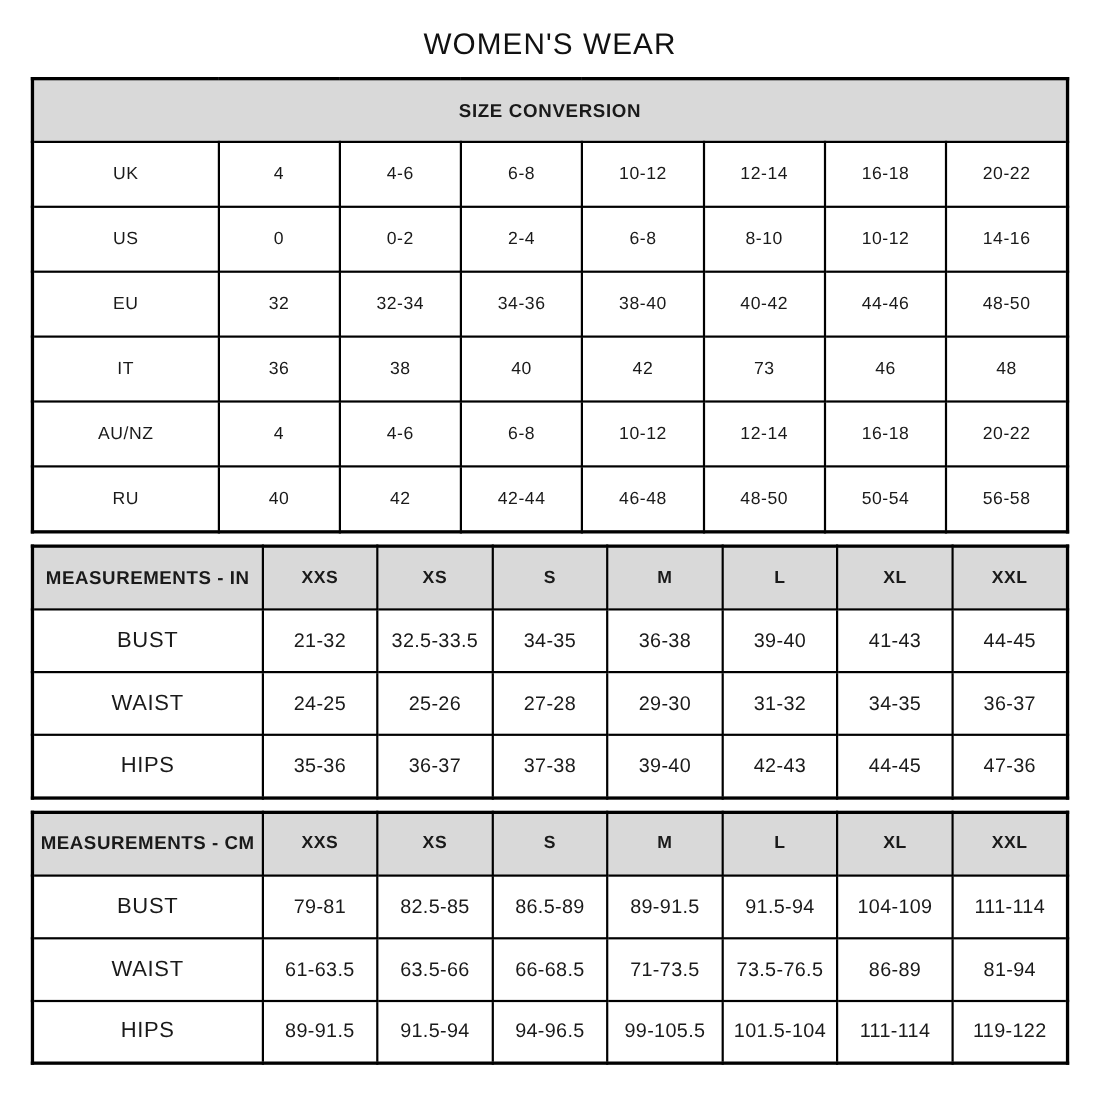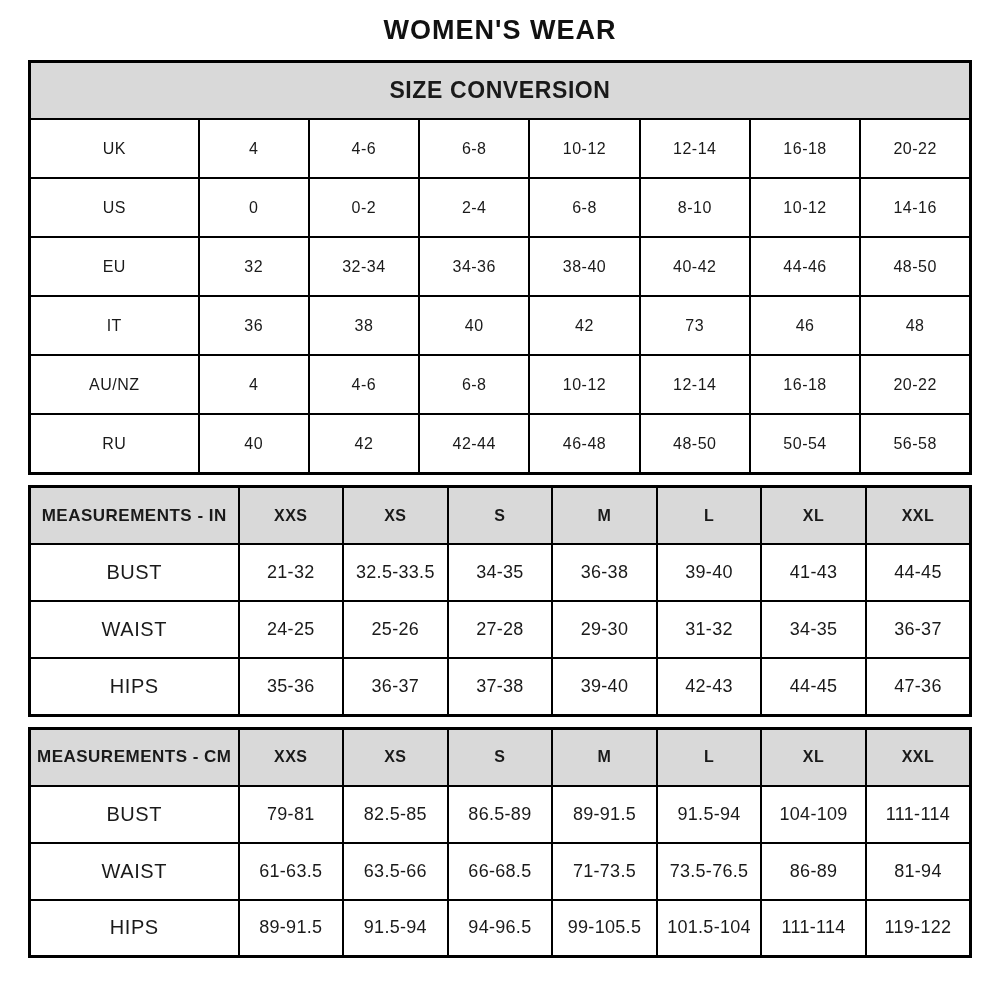--- a/index.html
+++ b/index.html
@@ -11,24 +11,24 @@
   }
   .page {
     width: 1000px;
     height: 1000px;
     background: #ffffff;
     overflow: hidden;
   }
   .page-title {
     text-align: center;
     font-size: 27px;
-    font-weight: 700;
+    font-weight: 400;
     letter-spacing: 1px;
     padding-top: 15px;
-    margin: 0 0 14px 0;
+    margin: 10px 0 14px 0;
     color: #111111;
   }
   table.chart {
     border-collapse: collapse;
     table-layout: fixed;
     width: 944px;
     margin-left: 28px;
     border: 3px solid #000000;
   }
   table.chart th, table.chart td {
@@ -36,21 +36,21 @@
     text-align: center;
     vertical-align: middle;
     padding: 0;
     overflow: hidden;
     white-space: nowrap;
   }
   
   tr.band th {
     background: #d9d9d9;
     height: 55px;
-    font-size: 23px;
+    font-size: 17px;
     font-weight: 700;
     letter-spacing: 0.6px;
   }
   
   .size-table tr.head th,
   .size-table tr.data-row th,
   .size-table tr.data-row td {
     height: 57px;
     font-size: 16px;
     font-weight: 500;

